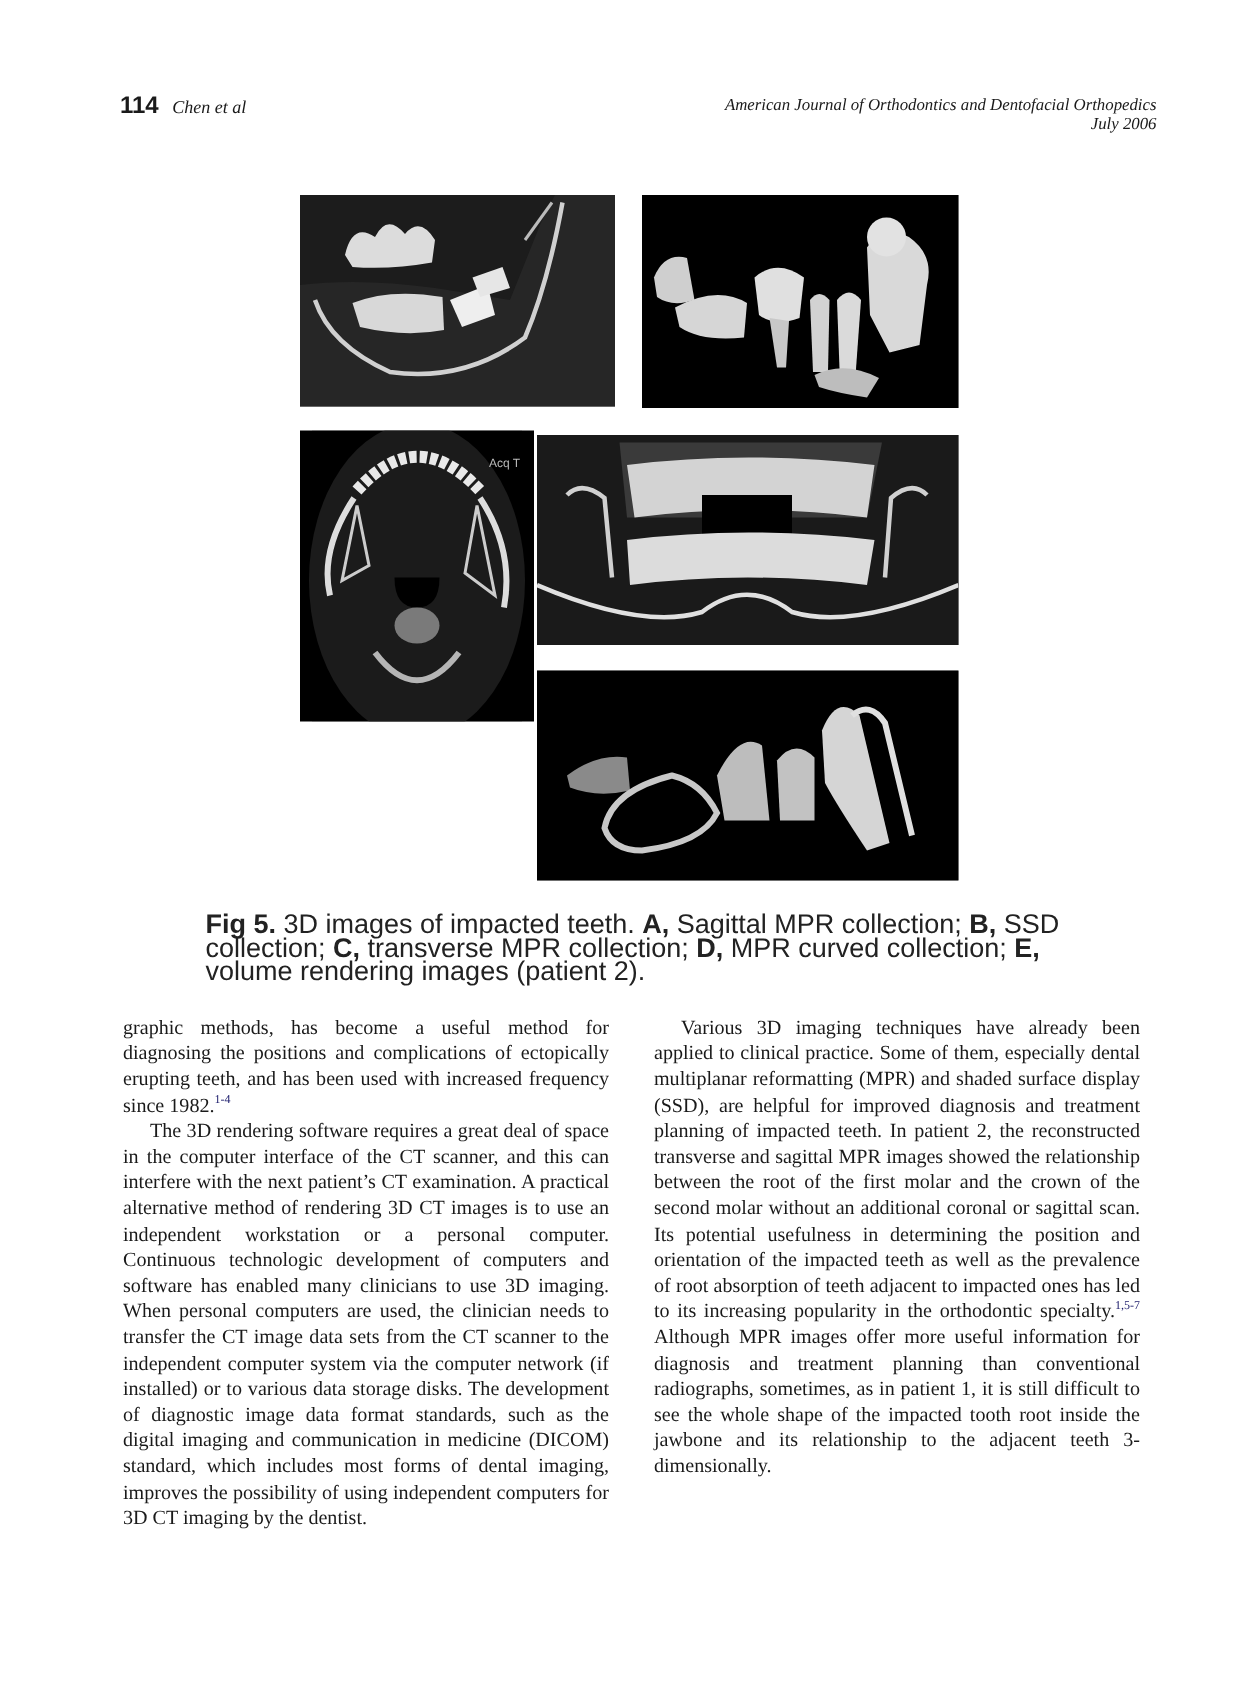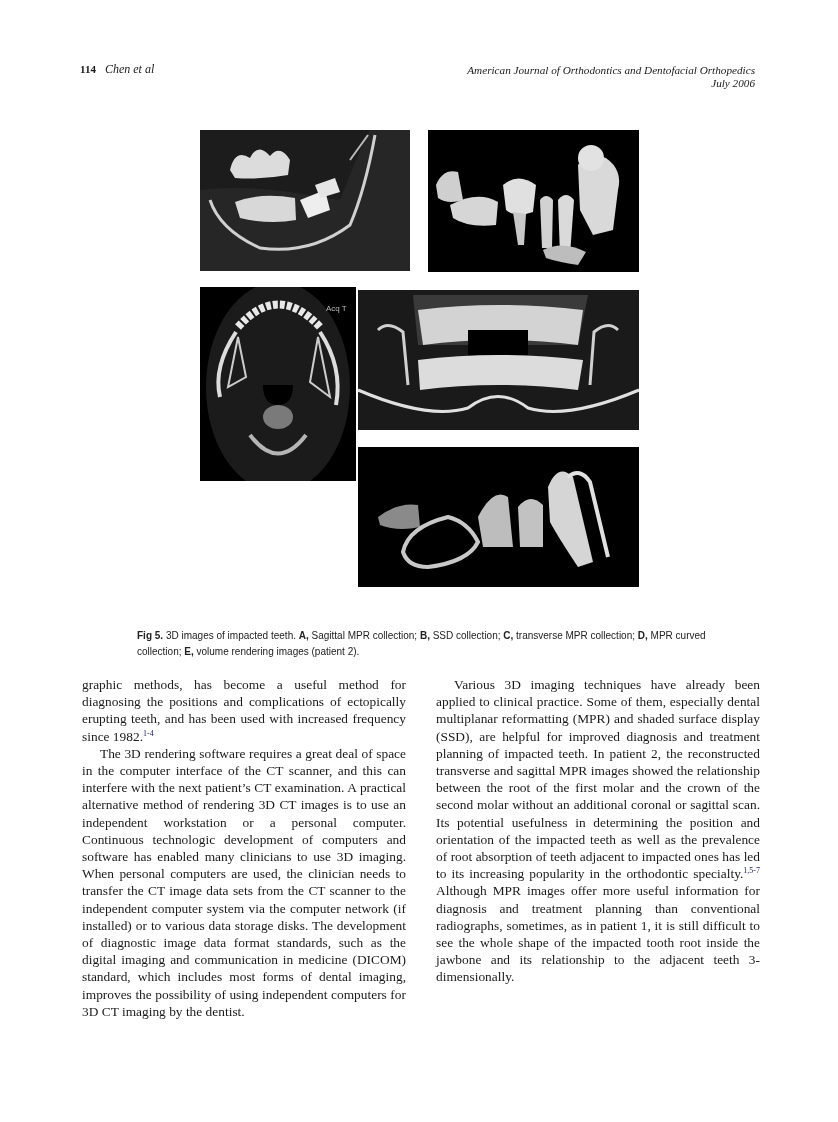--- a/index.html
+++ b/index.html
@@ -1,23 +1,23 @@
 <!DOCTYPE html>
 <html><head>
 <meta charset="utf-8">
 <style>
   html, body { margin: 0; padding: 0; background: #ffffff; }
   body { width: 838px; height: 1122px; position: relative; overflow: hidden; font-family: "Liberation Serif", serif; color: #1a1a1a; }
   .header-left { position: absolute; left: 80px; top: 62px; font-size: 12px; }
-  .header-left .pg { font-family: Liberation Serif, serif; font-weight: bold; font-size: 11px; margin-right: 6px; }
+  .header-left .pg { font-family: Liberation Sans, sans-serif; font-weight: bold; font-size: 16px; margin-right: 6px; }
   .header-left .auth { font-style: italic; }
-  .header-right { position: absolute; right: 83px; top: 64px; text-align: right; font-style: italic; font-size: 11.2px; line-height: 13px; }
+  .header-right { position: absolute; right: 67px; top: 64px; text-align: right; font-style: italic; font-size: 11.2px; line-height: 13px; }
   .fig { position: absolute; background: #000; overflow: hidden; }
   .fig svg { width: 100%; height: 100%; display: block; }
-  .caption { position: absolute; left: 137px; top: 609px; width: 600px; font-family: "Liberation Sans", sans-serif; font-size: 10px; line-height: 15.5px; color: #222; margin-top: 19px; }
+  .caption { position: absolute; left: 137px; top: 609px; width: 600px; font-family: "Liberation Sans", sans-serif; font-size: 18px; line-height: 15.5px; color: #222; }
   .caption b { font-weight: bold; }
   .col { position: absolute; top: 676px; width: 324px; font-size: 13.4px; line-height: 17.2px; text-align: justify; }
   .col p { margin: 0; }
   .col p.indent { text-indent: 18px; }
   .col-left { left: 82px; }
   .col-right { left: 436px; }
   sup { font-size: 8px; line-height: 0; color: #1a1a6a; }
 </style>
 </head>
 <body>

